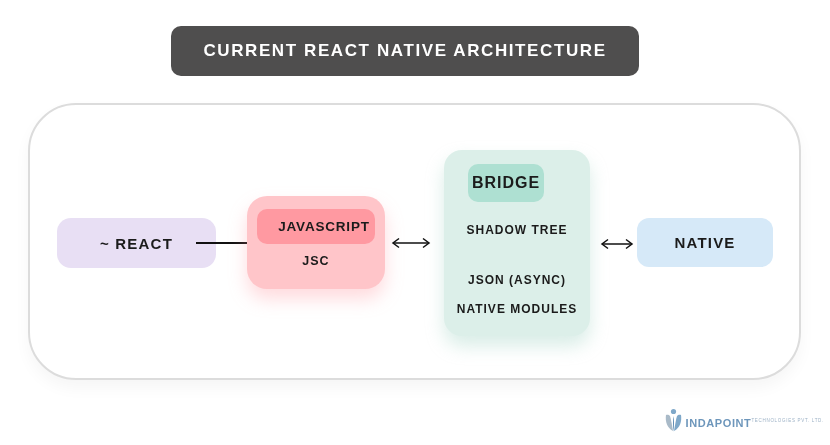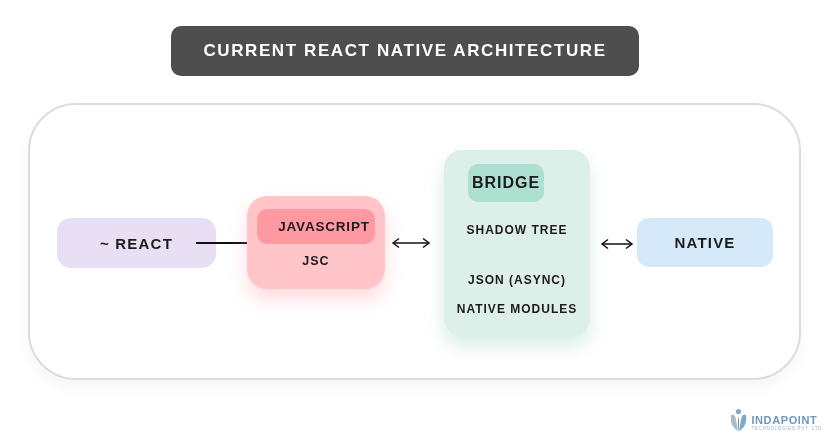--- a/index.html
+++ b/index.html
@@ -94,21 +94,21 @@
   }
   .arrow { position: absolute; }
   .arrow-1 { left: 388px; top: 236px; }
   .arrow-2 { left: 597px; top: 237px; }
 
   
   .logo {
     position: absolute; right: 6px; bottom: 6px;
     display: flex; align-items: center; gap: 3px;
   }
-  .logo-text-stack { display: flex; flex-direction: column; line-height: 1; }
+  .logo-text-stack { display: flex; flex-direction: row; line-height: 1; }
   .logo-name {
     font-size: 11px; font-weight: bold; color: #6d96bb;
     letter-spacing: 0.6px;
   }
   .logo-tagline {
     font-size: 4.5px; color: #9db2c6; letter-spacing: 0.7px;
     margin-top: 1.5px;
   }
 </style>
 </head>

